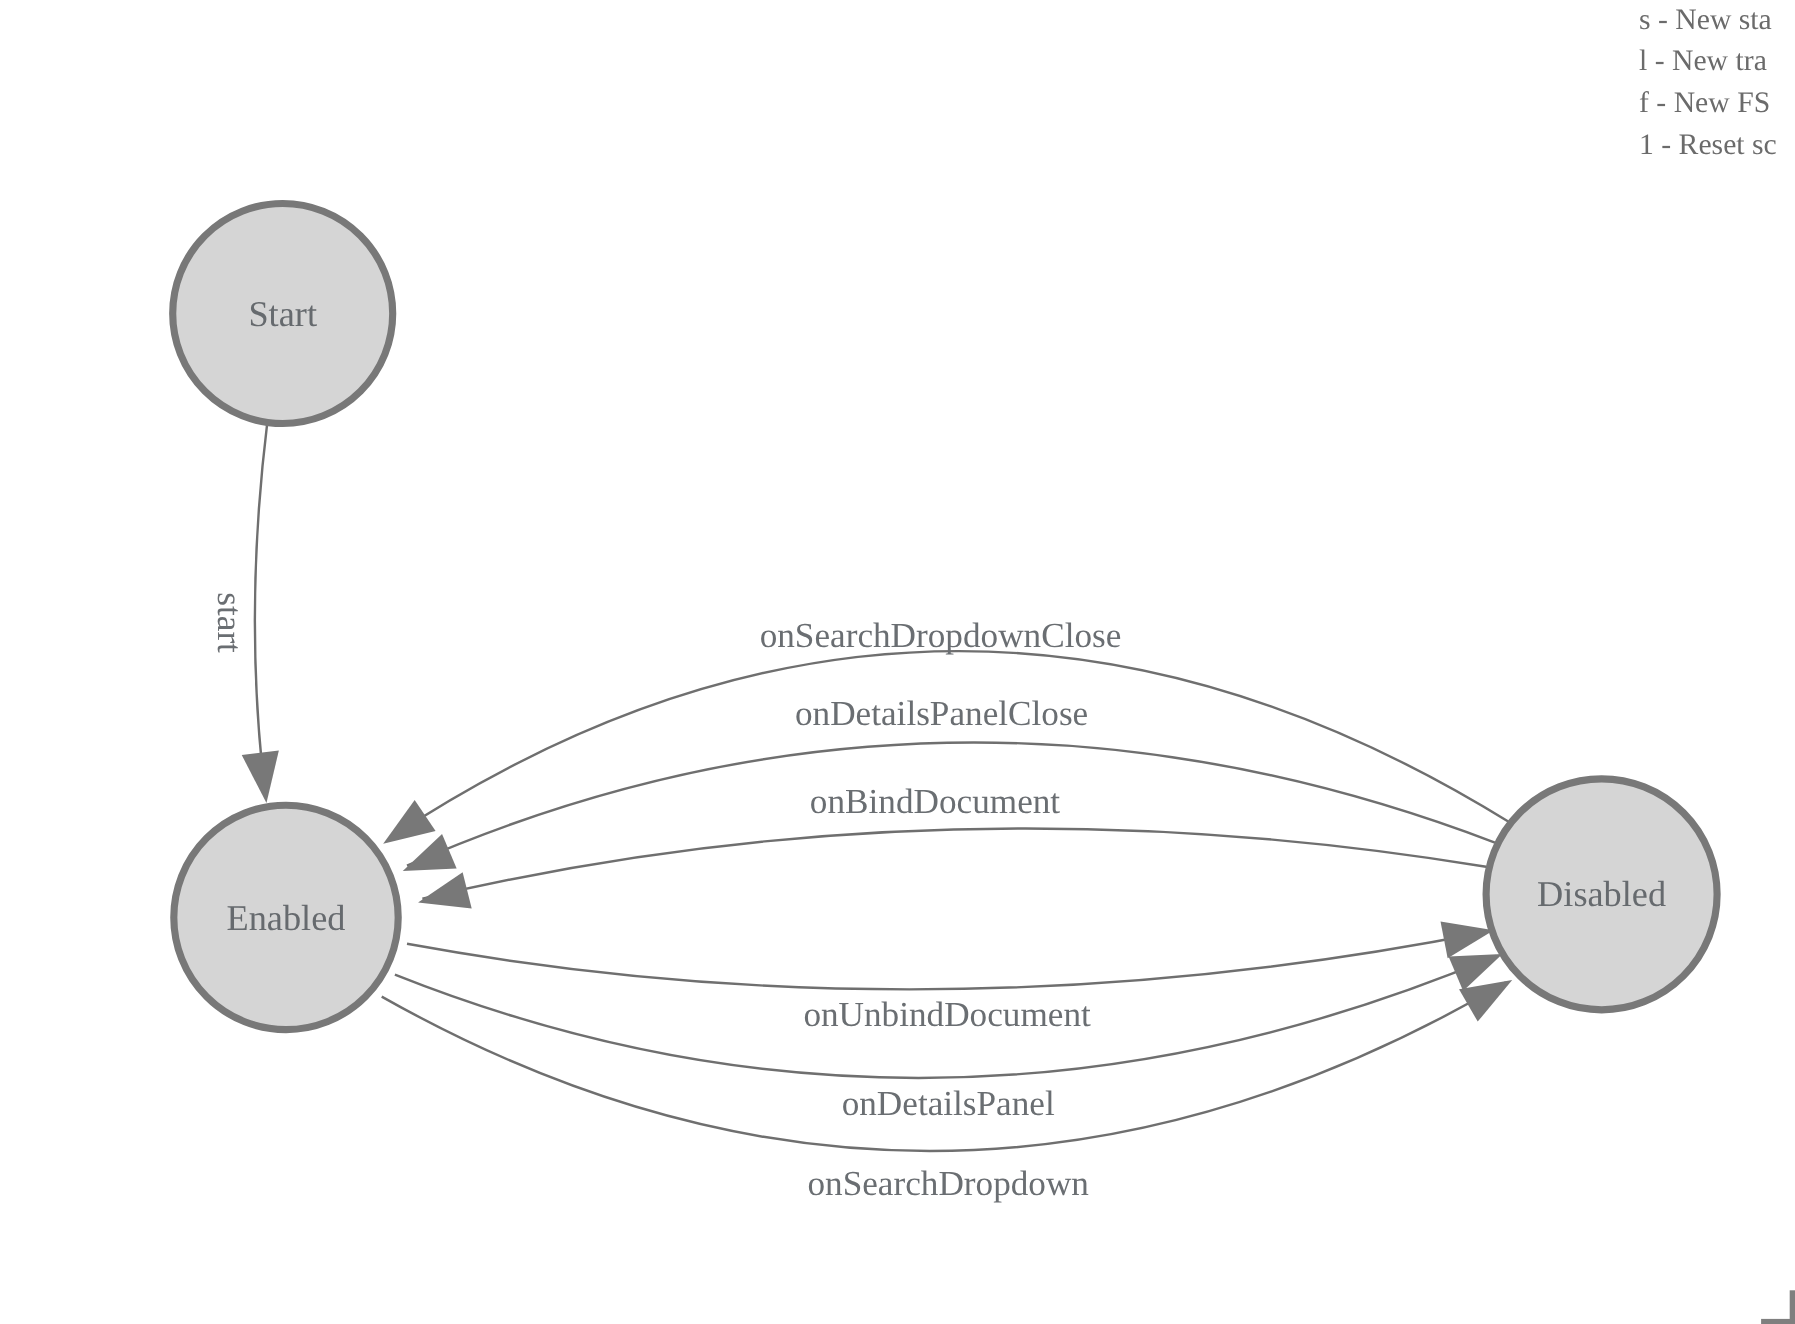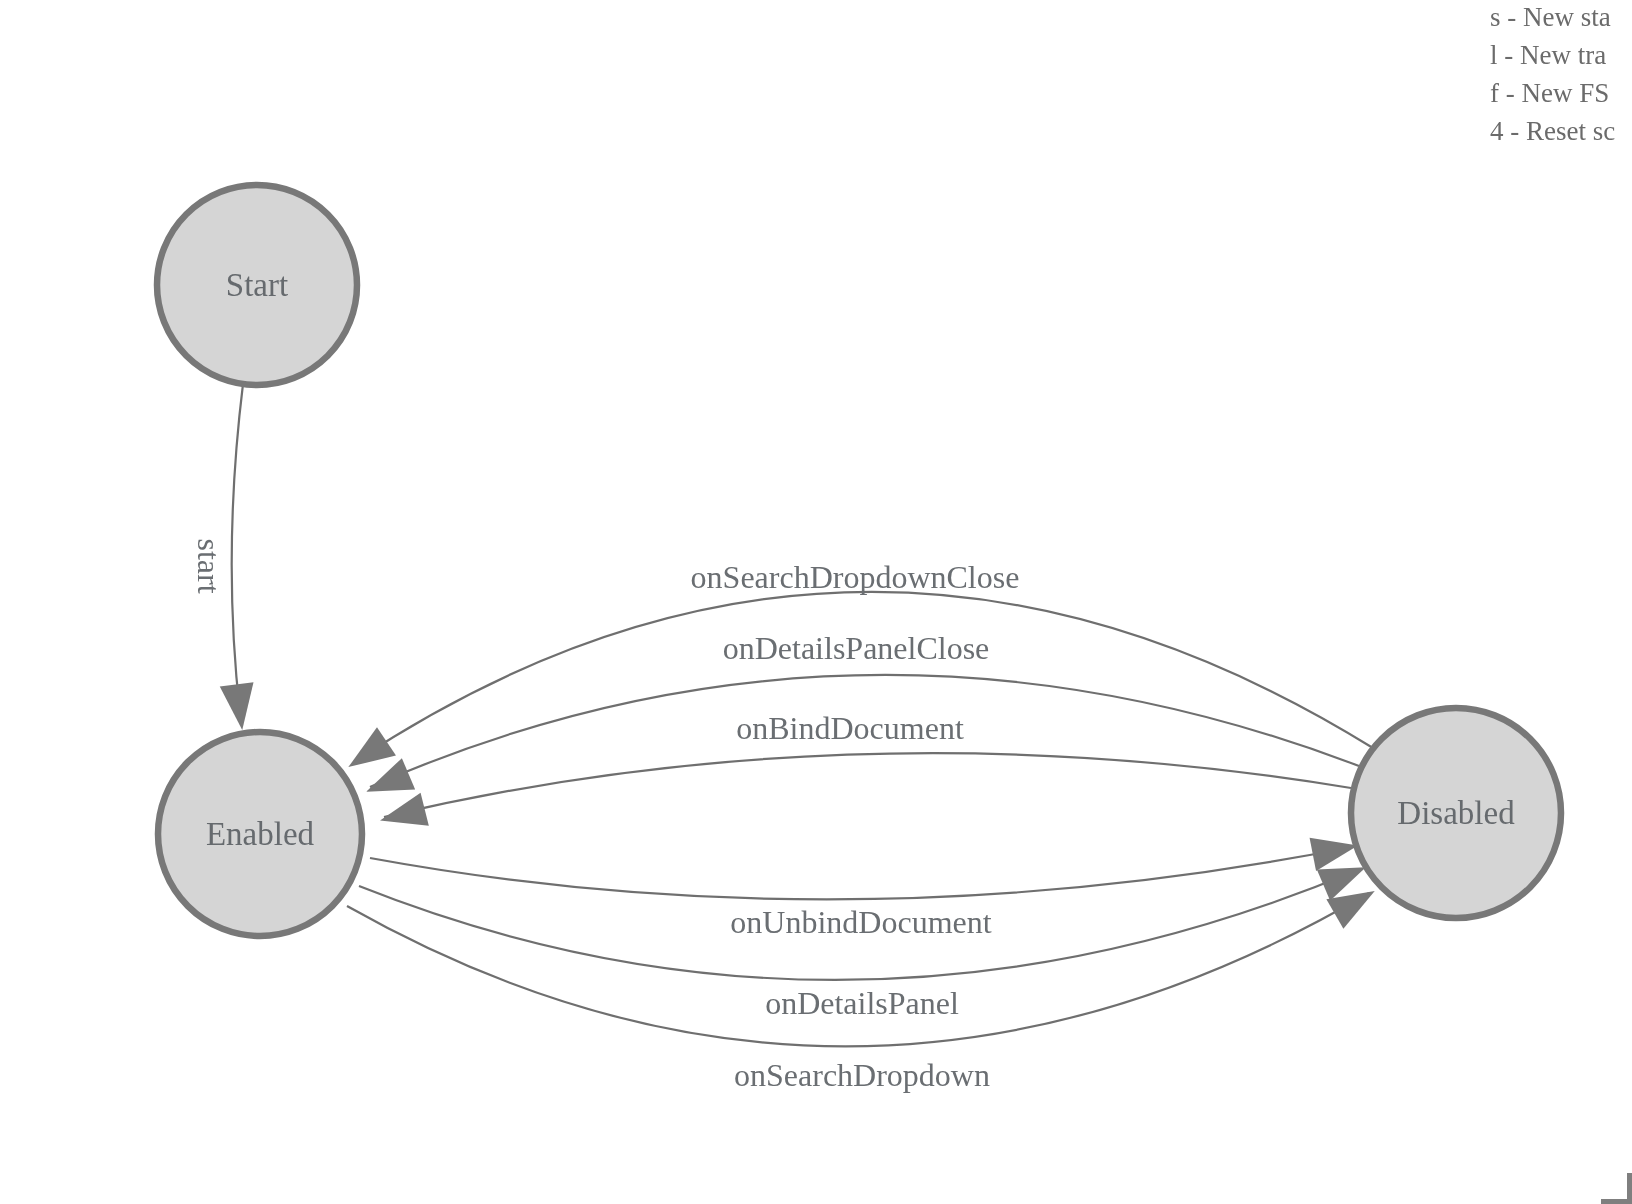--- a/index.html
+++ b/index.html
@@ -108,16 +108,16 @@
     <text class="edge-label" x="862" y="1086">onSearchDropdown</text>
 
     <rect class="corner-mark" x="1627" y="1173" width="5" height="31"></rect>
     <rect class="corner-mark" x="1601" y="1199" width="31" height="5"></rect>
   </svg>
 
   <div class="legend">
     <div>s - New sta</div>
     <div>l - New tra</div>
     <div>f - New FS</div>
-    <div>4 - Reset sc</div>
+    <div>1 - Reset sc</div>
   </div>
 
 </div>
 
 </body></html>

